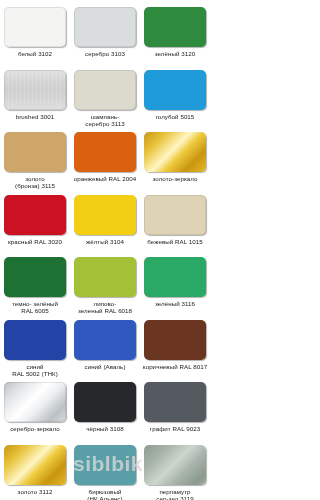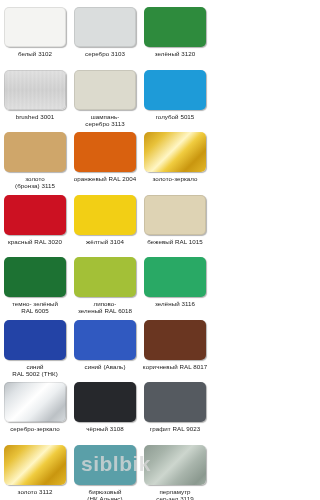--- a/index.html
+++ b/index.html
@@ -48,21 +48,21 @@
     font-size: 6.2px;
     line-height: 7.4px;
     color: #1b1b1b;
     text-align: center;
     width: 68px;
     white-space: pre-line;
     letter-spacing: 0.05px;
   }
   .watermark {
     position: absolute;
-    left: 60px;
+    left: 52px;
     top: 452px;
     width: 112px;
     font-size: 21px;
     font-weight: bold;
     color: rgba(215,215,215,0.78);
     letter-spacing: 0.5px;
     text-align: center;
     pointer-events: none;
     user-select: none;
   }

